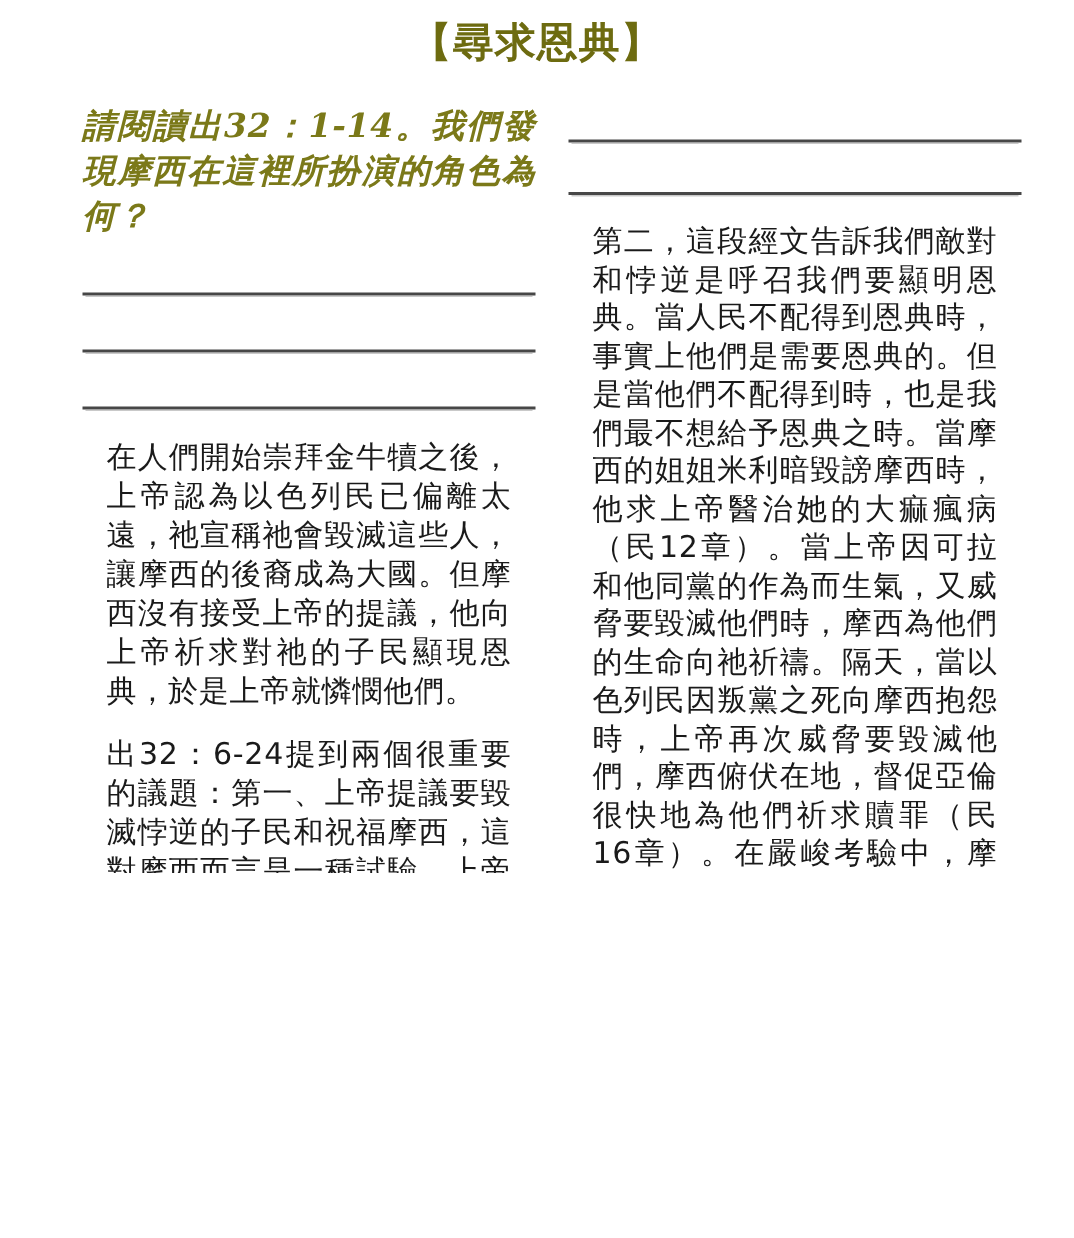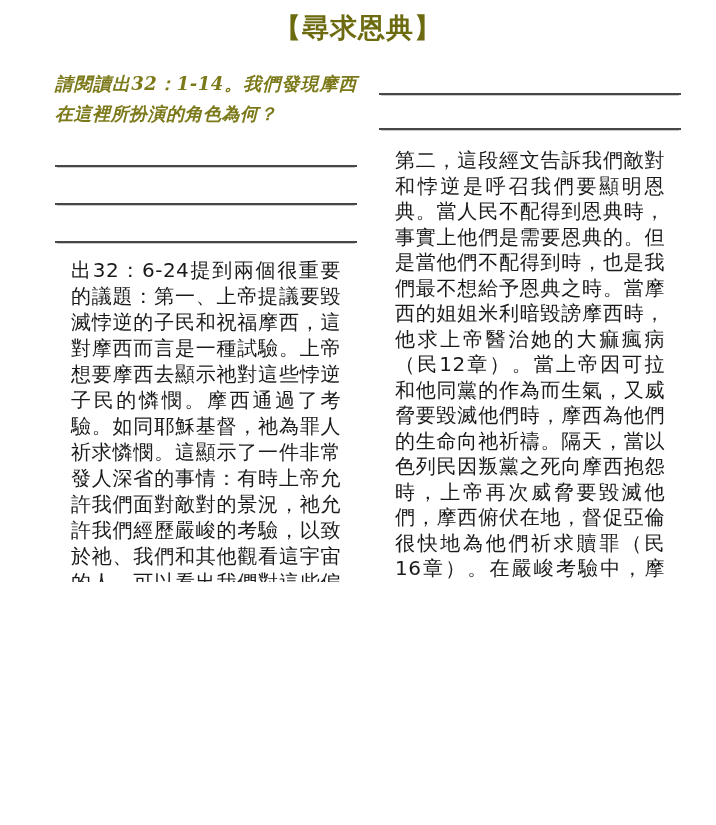--- a/index.html
+++ b/index.html
@@ -36,21 +36,21 @@
     gap: 22px;
   }
   .col {
     width: 302px;
   }
   .question {
     margin: 0;
     font-family: "DejaVu Serif", serif;
     font-style: italic;
     font-weight: bold;
-    font-size: 18px;
+    font-size: 22px;
     line-height: 30px;
     letter-spacing: 0.5px;
     color: var(--question-olive, #7b7919);
     text-align: justify;
   }
   .para {
     margin: 16px;
     font-family: "DejaVu Sans", sans-serif;
     font-size: 20px;
     line-height: 26px;
@@ -88,20 +88,21 @@
     <div class="col">
 
       <p class="question q-top">請閱讀出32：1-14。我們發現摩西在這裡所扮演的角色為何？</p>
 
       <div class="lines lines-left-top">
         <div class="answer-line"></div>
       <div class="answer-line"></div>
           <div class="answer-line"></div>
         </div>
 
+      <p class="para p1">在人們開始崇拜金牛犢之後，上帝認為以色列民已偏離太遠，祂宣稱祂會毀滅這些人，讓摩西的後裔成為大國。但摩西沒有接受上帝的提議，他向上帝祈求對祂的子民顯現恩典，於是上帝就憐憫他們。</p>
 
       <p class="para p2">出32：6-24提到兩個很重要的議題：第一、上帝提議要毀滅悖逆的子民和祝福摩西，這對摩西而言是一種試驗。上帝想要摩西去顯示祂對這些悖逆子民的憐憫。摩西通過了考驗。如同耶穌基督，祂為罪人祈求憐憫。這顯示了一件非常發人深省的事情：有時上帝允許我們面對敵對的景況，祂允許我們經歷嚴峻的考驗，以致於祂、我們和其他觀看這宇宙的人，可以看出我們對這些偏行的人具有多大的憐憫與恩典。</p>
 
     </div>
 
     <div class="col">
 
       <div class="lines lines-right-top">
         <div class="answer-line"></div>
       <div class="answer-line"></div>

